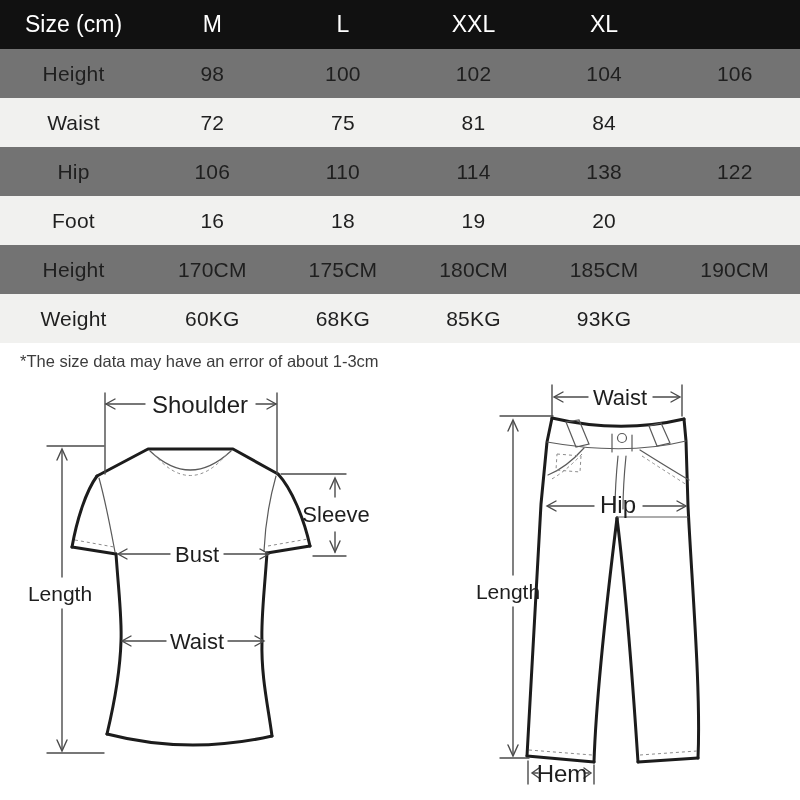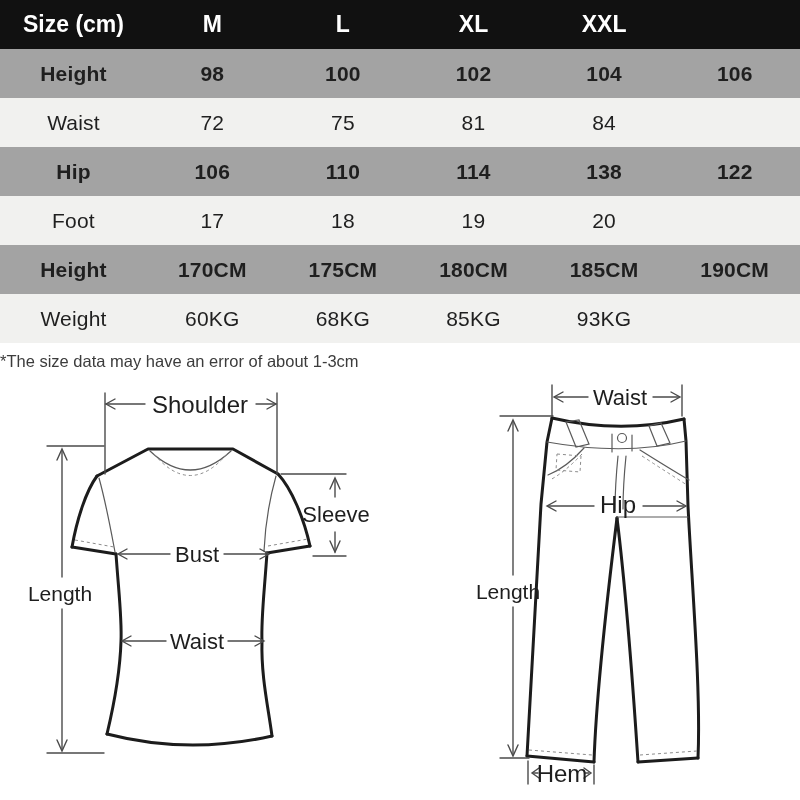--- a/index.html
+++ b/index.html
@@ -3,27 +3,27 @@
 <meta charset="utf-8">
 <style>
   * { margin:0; padding:0; box-sizing:border-box; }
   html,body { width:800px; height:800px; background:#ffffff; overflow:hidden;
               font-family:"Liberation Sans", sans-serif; }
 
   
   .size-table { width:800px; }
   .tr { display:grid; grid-template-columns:147px repeat(5,1fr); height:49px; }
   .tr > div { display:flex; align-items:center; justify-content:center; }
-  .tr.header { background:#111111; color:#ffffff; font-weight:bold; font-size:23px; }
-  .tr.r-odd  { background:#a3a3a3;font-weight:bold; }
+  .tr.header { background:#111111; color:#ffffff; font-weight:normal; font-size:23px; }
+  .tr.r-odd  { background:#737373; }
   .tr.r-even { background:#f1f1ef; }
   .td { color:#1f1f1f; font-size:21px; letter-spacing:0.2px; }
 
   
-  .note { margin-top:9px; padding-left:0; height:19px; line-height:19px;
+  .note { margin-top:9px; padding-left:20px; height:19px; line-height:19px;
           font-size:16.5px; color:#3c3c3c; }
 
   
   svg { display:block; }
   .b { fill:none; stroke:#1c1c1c; stroke-width:3;   stroke-linecap:round; stroke-linejoin:round; }
   .t { fill:none; stroke:#5a5a5a; stroke-width:1.2; stroke-linecap:round; }
   .d { fill:none; stroke:#8c8c8c; stroke-width:1;   stroke-dasharray:3,3; }
   .g { fill:none; stroke:#4b4b4b; stroke-width:1.4; stroke-linecap:round; }
   .lbl { fill:#1e1e1e; font-family:"Liberation Sans", sans-serif; font-size:22px;
          text-anchor:middle; dominant-baseline:central; }
@@ -31,22 +31,22 @@
   .lbl.len { font-size:21px; }
 </style>
 </head>
 <body>
 
 <div class="size-table">
   <div class="tr header">
     <div>Size (cm)</div>
     <div>M</div>
     <div>L</div>
+    <div>XXL</div>
     <div>XL</div>
-    <div>XXL</div>
   </div>
 
   <div class="tr r-odd">
     <div class="td">Height</div>
     <div class="td">98</div>
     <div class="td">100</div>
     <div class="td">102</div>
     <div class="td">104</div>
     <div class="td">106</div>
   </div>
@@ -63,21 +63,21 @@
     <div class="td">Hip</div>
     <div class="td">106</div>
     <div class="td">110</div>
     <div class="td">114</div>
     <div class="td">138</div>
     <div class="td">122</div>
   </div>
 
   <div class="tr r-even">
     <div class="td">Foot</div>
-    <div class="td">17</div>
+    <div class="td">16</div>
     <div class="td">18</div>
     <div class="td">19</div>
     <div class="td">20</div>
   </div>
 
   <div class="tr r-odd">
     <div class="td">Height</div>
     <div class="td">170CM</div>
     <div class="td">175CM</div>
     <div class="td">180CM</div>

